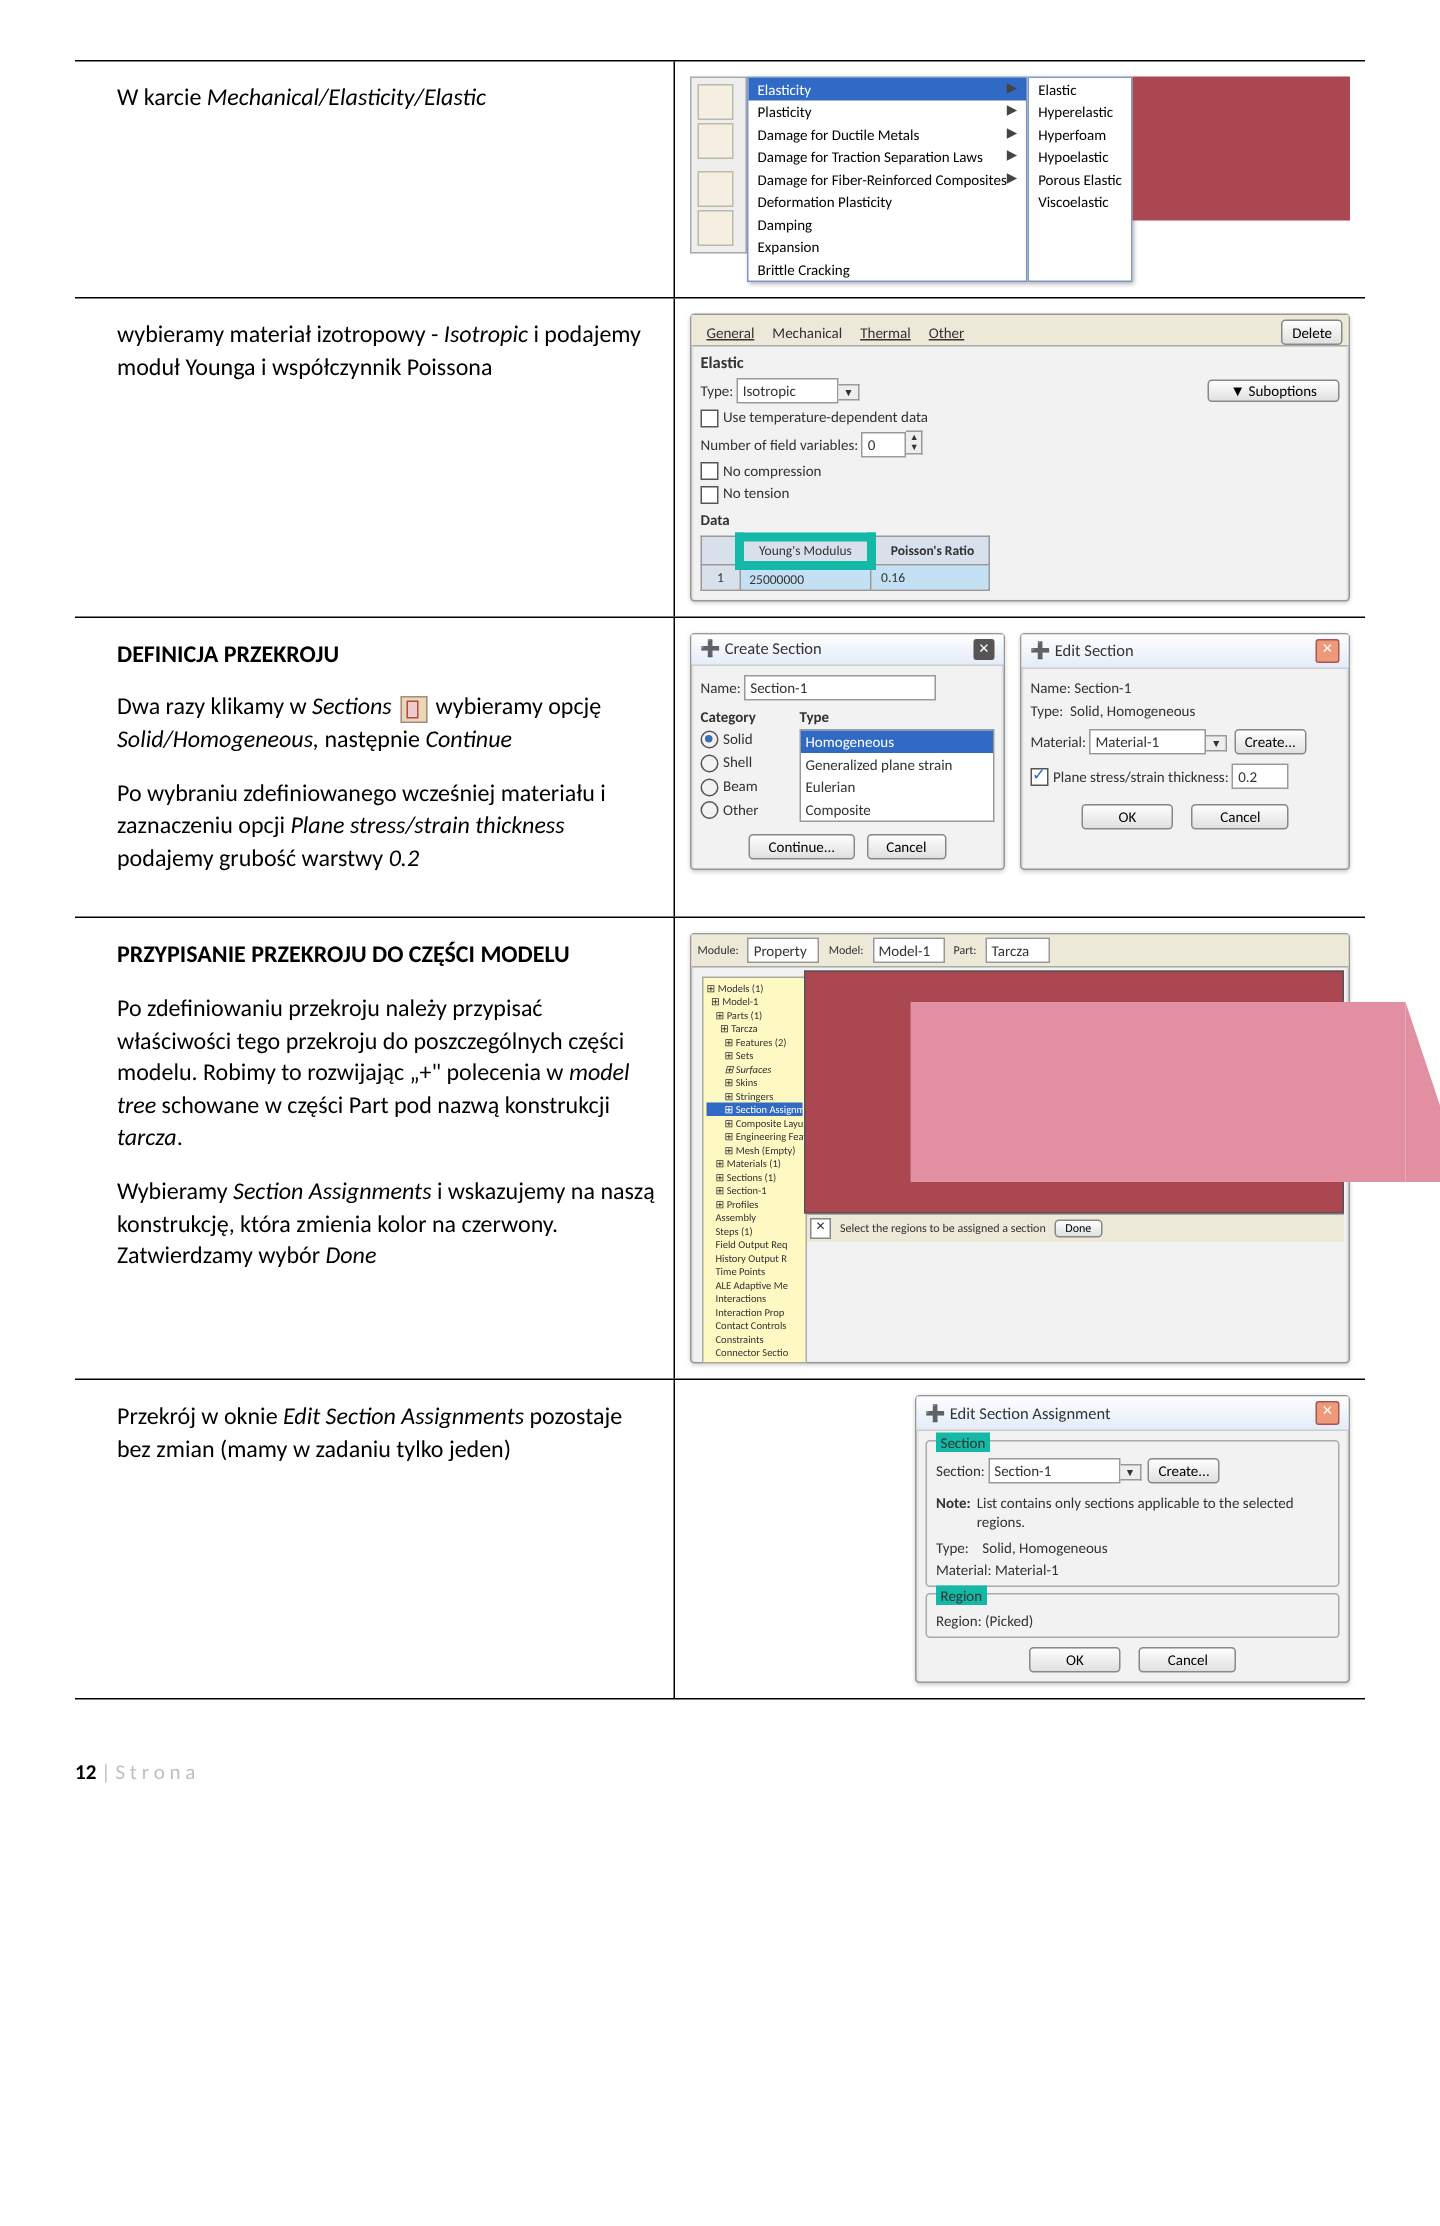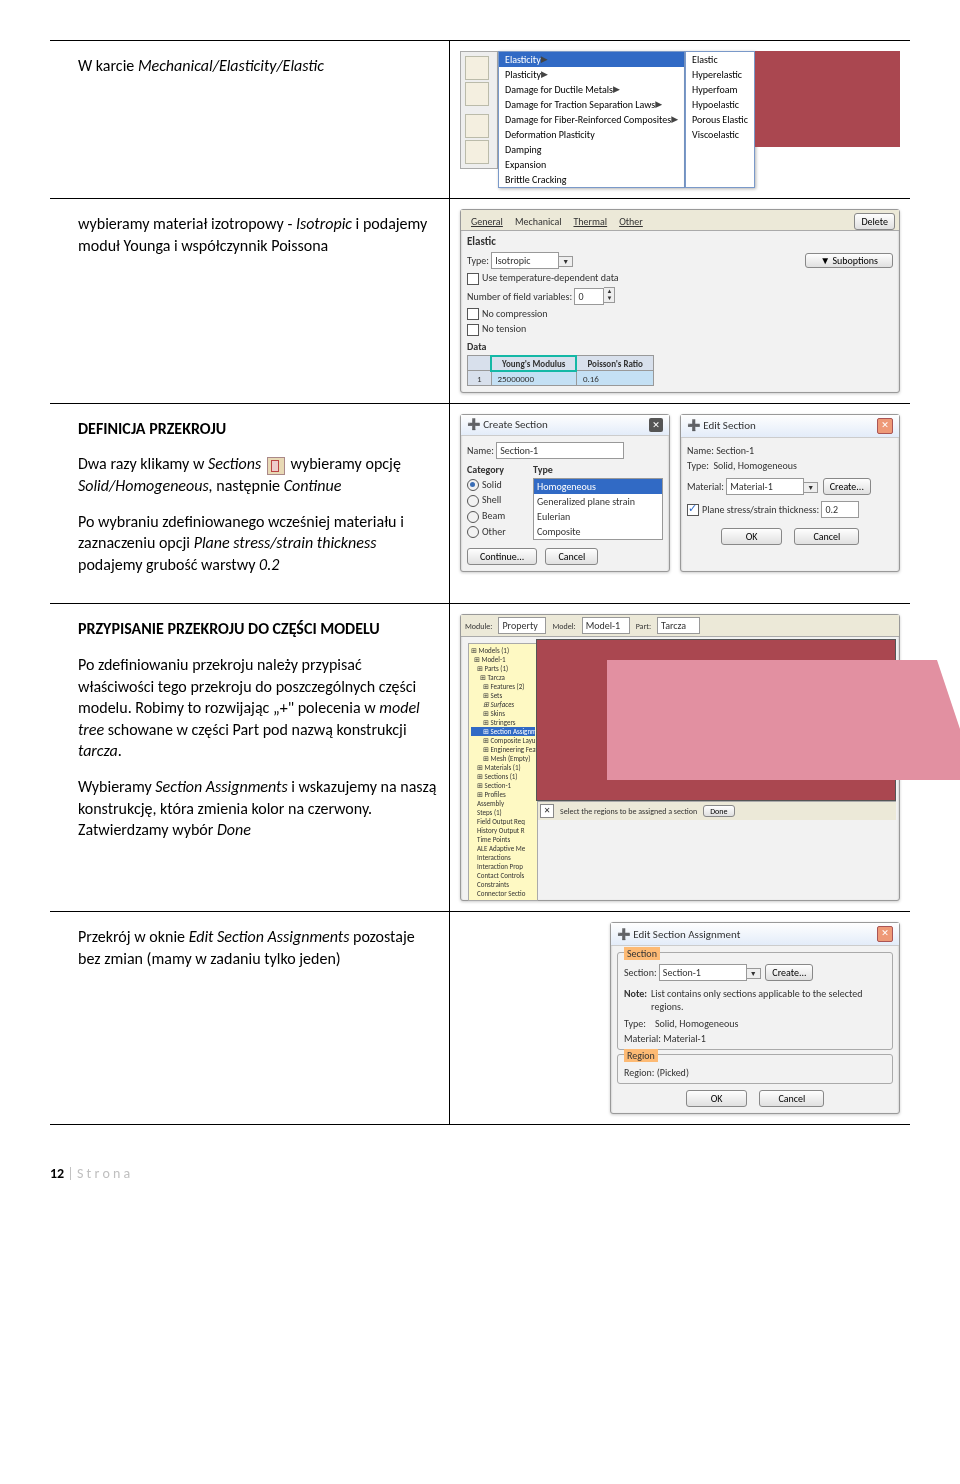--- a/index.html
+++ b/index.html
@@ -10,34 +10,34 @@
   .right{flex:1;padding:10px;box-sizing:border-box;display:flex;flex-direction:column;gap:12px}
   .left p{margin:0 0 14px 16px;font-size:16px;line-height:1.35}
   .left .hdr{font-weight:bold}
   .italic{font-style:italic}
   .sicon{display:inline-block;width:16px;height:16px;background:#e8d9b5;border:1px solid #a88;vertical-align:middle;position:relative;margin:0 2px}
   .sicon::after{content:"";position:absolute;left:3px;top:2px;width:6px;height:10px;border:1px solid #b44;background:#ecc}
   .winimg{background:#f2f2f2;border:1px solid #999;border-radius:3px;box-shadow:0 1px 2px rgba(0,0,0,.3) inset,0 1px 3px rgba(0,0,0,.2);font-size:10px;color:#333;padding:6px;box-sizing:border-box;position:relative}
   .tbar{display:flex;gap:2px;flex-direction:column;background:#eee;border:1px solid #aaa;padding:4px;width:28px}
   .tbtn{width:22px;height:22px;background:#f4efe0;border:1px solid #bba}
   .menuwin{background:#fff;border:1px solid #7a99c9;box-shadow:1px 1px 3px rgba(0,0,0,.3)}
-  .menurow{padding:1px 6px;font-size:10px;display:flex;white-space:nowrap}
+  .menurow{padding:1px 6px;font-size:10px;display:flex;justify-content:space-between;white-space:nowrap}
   .menurow.sel{background:#316ac5;color:#fff}
   .sub{display:flex;gap:0;align-items:flex-start}
   .tabrow{display:flex;gap:0;font-size:10px;border-bottom:1px solid #aaa;background:#ece9d8;padding:2px 4px 0}
   .btn{display:inline-block;padding:1px 12px;background:linear-gradient(#fefefe,#e0e0e0);border:1px solid #888;border-radius:3px;font-size:10px;color:#000}
   .inp{display:inline-block;min-width:60px;padding:1px 3px;background:#fff;border:1px solid #999;font-size:10px}
   .dlgtitle{background:linear-gradient(#fefefe,#e3ecf9);padding:3px 6px;font-size:11px;color:#333;border-bottom:1px solid #ccc;margin:-6px -6px 6px -6px;display:flex;justify-content:space-between;align-items:center}
   .closebtn{width:14px;height:14px;background:#e97;border:1px solid #a55;border-radius:2px;font-size:9px;line-height:12px;text-align:center;color:#fff}
   .radio{width:10px;height:10px;border-radius:50%;border:1px solid #555;display:inline-block;vertical-align:middle;margin-right:3px;position:relative}
   .radio.on::after{content:"";width:5px;height:5px;background:#3a6db5;border-radius:50%;position:absolute;left:2px;top:2px}
   .chk{width:10px;height:10px;border:1px solid #555;display:inline-block;vertical-align:middle;margin-right:3px;position:relative;background:#fff}
   .chk.on::after{content:"✓";position:absolute;left:0;top:-3px;font-size:11px;color:#2a67c7}
   .fldset{border:1px solid #aaa;border-radius:3px;padding:4px 6px;margin:4px 0}
-  .fldset>span.lg{position:relative;top:-10px;background:#fdba74;padding:0 3px;font-size:10px}
+  .fldset>span.lg{position:relative;top:-10px;background:#14b8a6;padding:0 3px;font-size:10px}
   .viewport{background:#aa4750;height:160px;position:relative;border:1px solid #555}
   .viewport .shape{position:absolute;left:70px;top:20px;width:330px;height:120px;background:#e290a1}
   .viewport .tri{position:absolute;left:400px;top:20px;width:0;height:0;border-top:120px solid transparent;border-left:40px solid #e290a1}
   .treepane{position:absolute;left:4px;top:4px;bottom:4px;width:56px;background:#fef9c3;border:1px solid #aaa;font-size:7px;padding:2px;overflow:hidden}
   .treepane div{white-space:nowrap;line-height:9px}
   .footer{font-size:14px;margin-top:40px}
   .footer b{color:#000}
   .footer .s{color:#bfbfbf}
   .tharrow{font-size:9px;color:#444}
 </style>
@@ -122,21 +122,21 @@
         </div>
         <div style="margin-top:2px"><span class="chk"></span><span>Use temperature-dependent data</span></div>
         <div style="margin-top:2px"><span>Number of field variables:</span> <span class="inp" style="min-width:22px">0</span><span style="display:inline-block;border:1px solid #999;border-left:none;padding:0 2px;background:#eee;font-size:6px;line-height:7px">▲<br>▼</span></div>
         <div style="margin-top:2px"><span class="chk"></span><span>No compression</span></div>
         <div style="margin-top:2px"><span class="chk"></span><span>No tension</span></div>
         <div style="font-weight:bold;margin-top:4px">Data</div>
         <table style="border-collapse:collapse;margin-top:2px;font-size:9px">
           <tbody>
               <tr>
             <td style="border:1px solid #999;background:#d8e0ec;padding:1px 4px;width:14px"></td>
-            <td style="border:2px solid #14b8a6;background:#d8e0ec;padding:1px 10px;font-weight:bold;text-align:right">Young's Modulus</td>
+            <td style="border:6px solid #14b8a6;background:#d8e0ec;padding:1px 10px;font-weight:normal;text-align:right">Young's Modulus</td>
             <td style="border:1px solid #999;background:#d8e0ec;padding:1px 10px;font-weight:bold;text-align:center">Poisson's Ratio</td>
           </tr>
           <tr>
             <td style="border:1px solid #999;background:#d8e0ec;padding:1px 4px;text-align:center">1</td>
             <td style="border:1px solid #999;background:#c4e0f4;padding:1px 6px">25000000</td>
             <td style="border:1px solid #999;background:#c4e0f4;padding:1px 6px">0.16</td>
           </tr>
         </tbody>
           </table>
       </div>
@@ -173,21 +173,21 @@
             <div style="flex:1">
               <div style="font-weight:bold">Type</div>
               <div style="border:1px solid #999;background:#fff;margin-top:2px">
                 <div style="background:#316ac5;color:#fff;padding:1px 3px">Homogeneous</div>
                 <div style="padding:1px 3px">Generalized plane strain</div>
                 <div style="padding:1px 3px">Eulerian</div>
                 <div style="padding:1px 3px">Composite</div>
               </div>
             </div>
           </div>
-          <div style="display:flex;gap:8px;margin-top:8px">
+          <div style="display:flex;justify-content:center;gap:8px;margin-top:8px">
             <span class="btn">Continue...</span>
             <span class="btn">Cancel</span>
           </div>
         </div>
 
         <div class="winimg" style="flex:1">
           <div class="dlgtitle">
               <span>➕ <span>Edit Section</span></span>
               <span class="closebtn">✕</span>
             </div>

